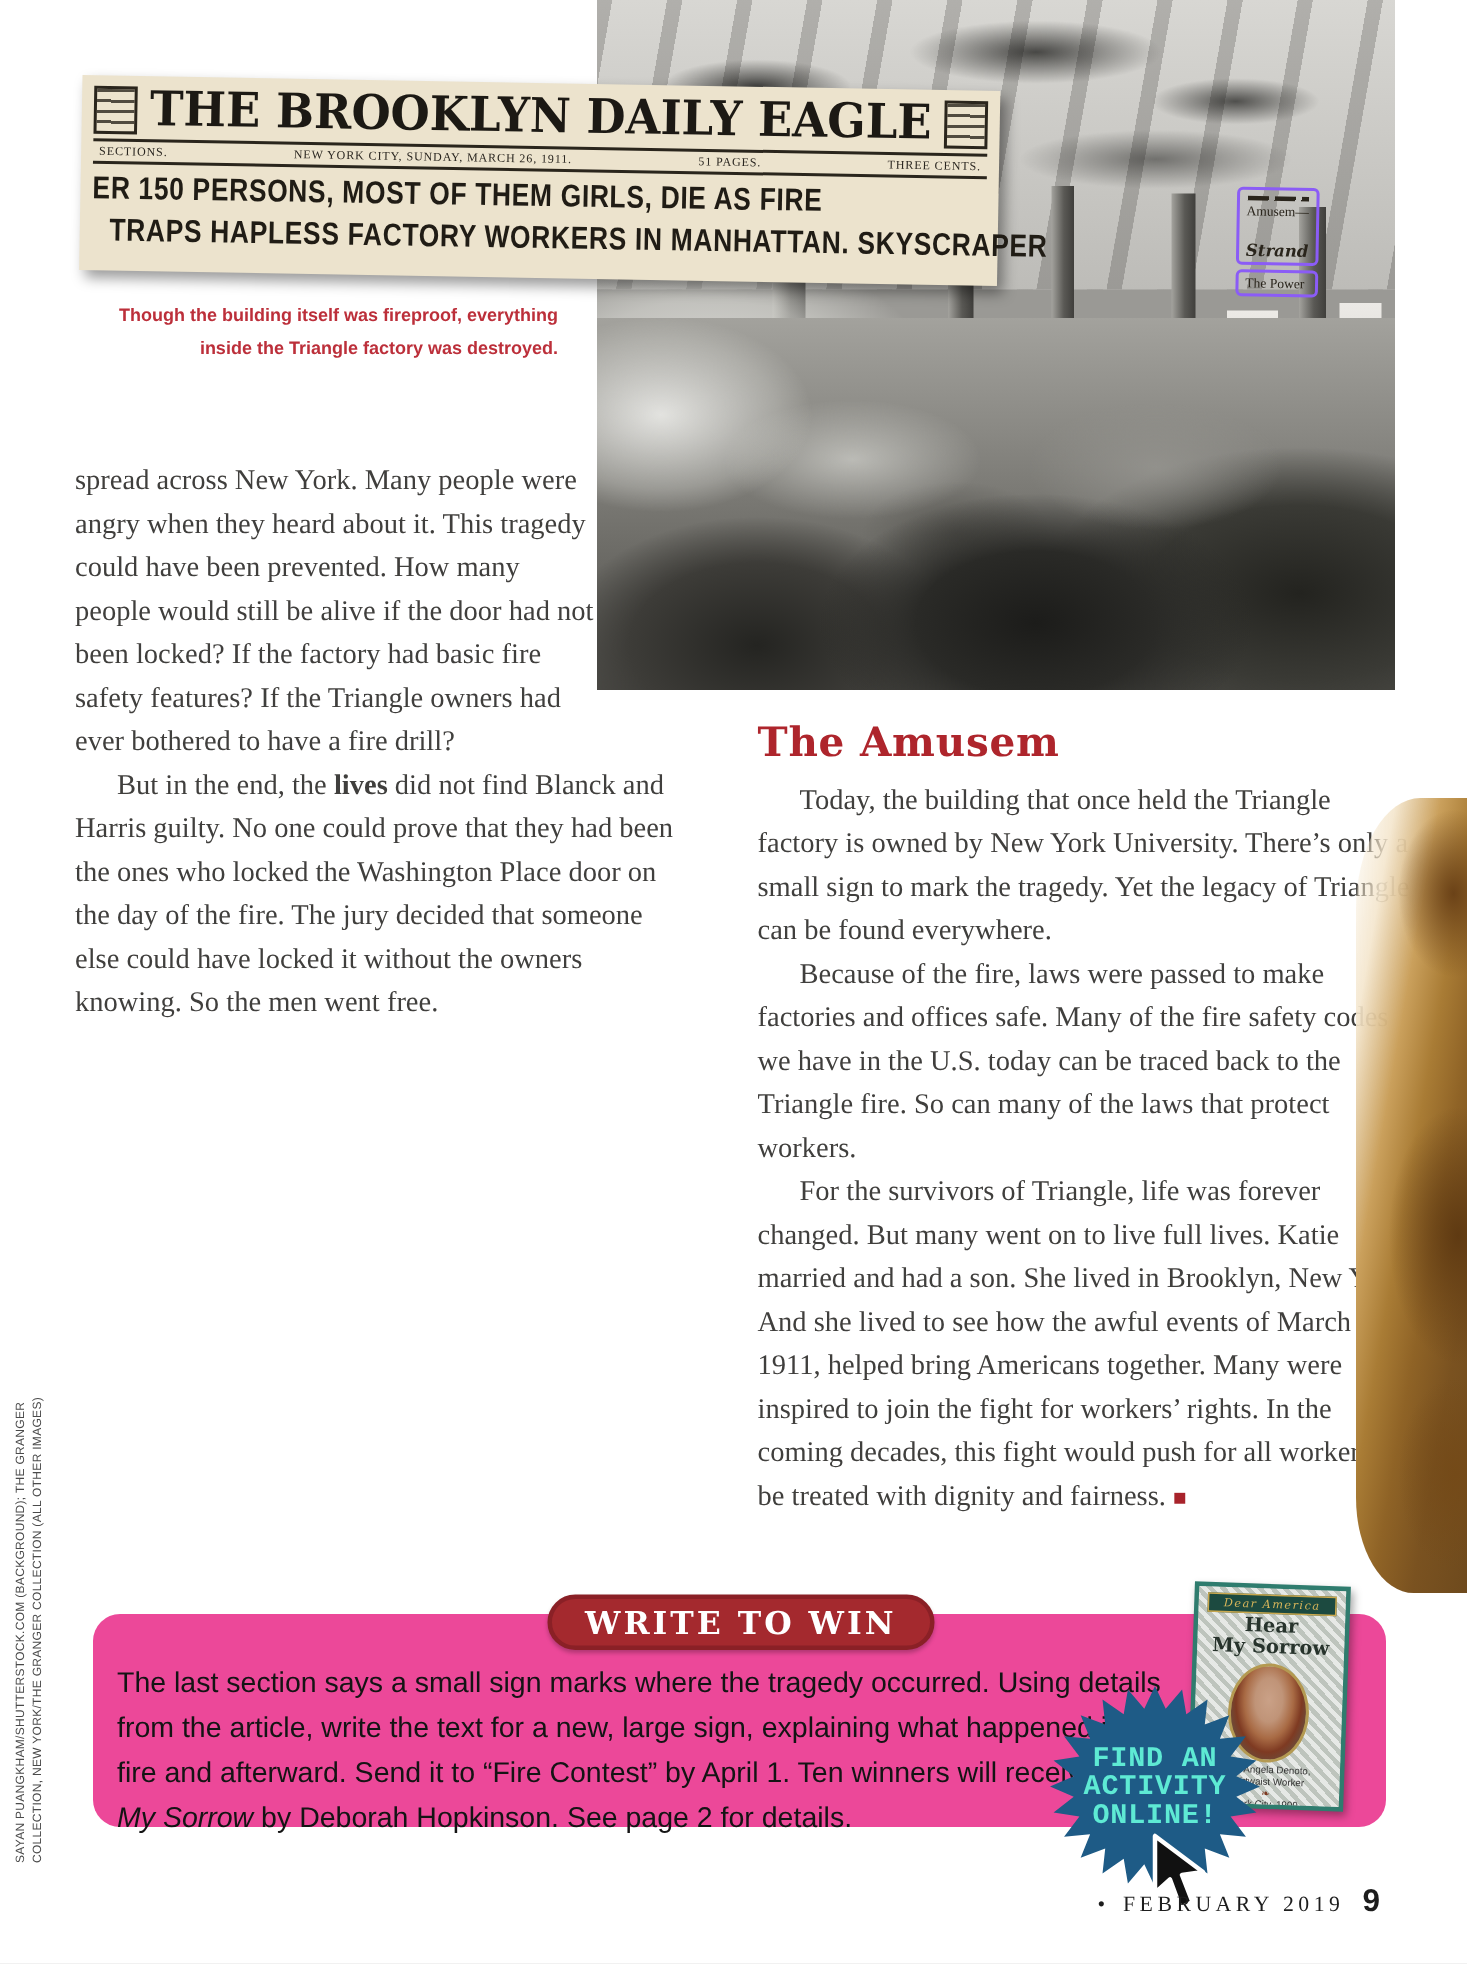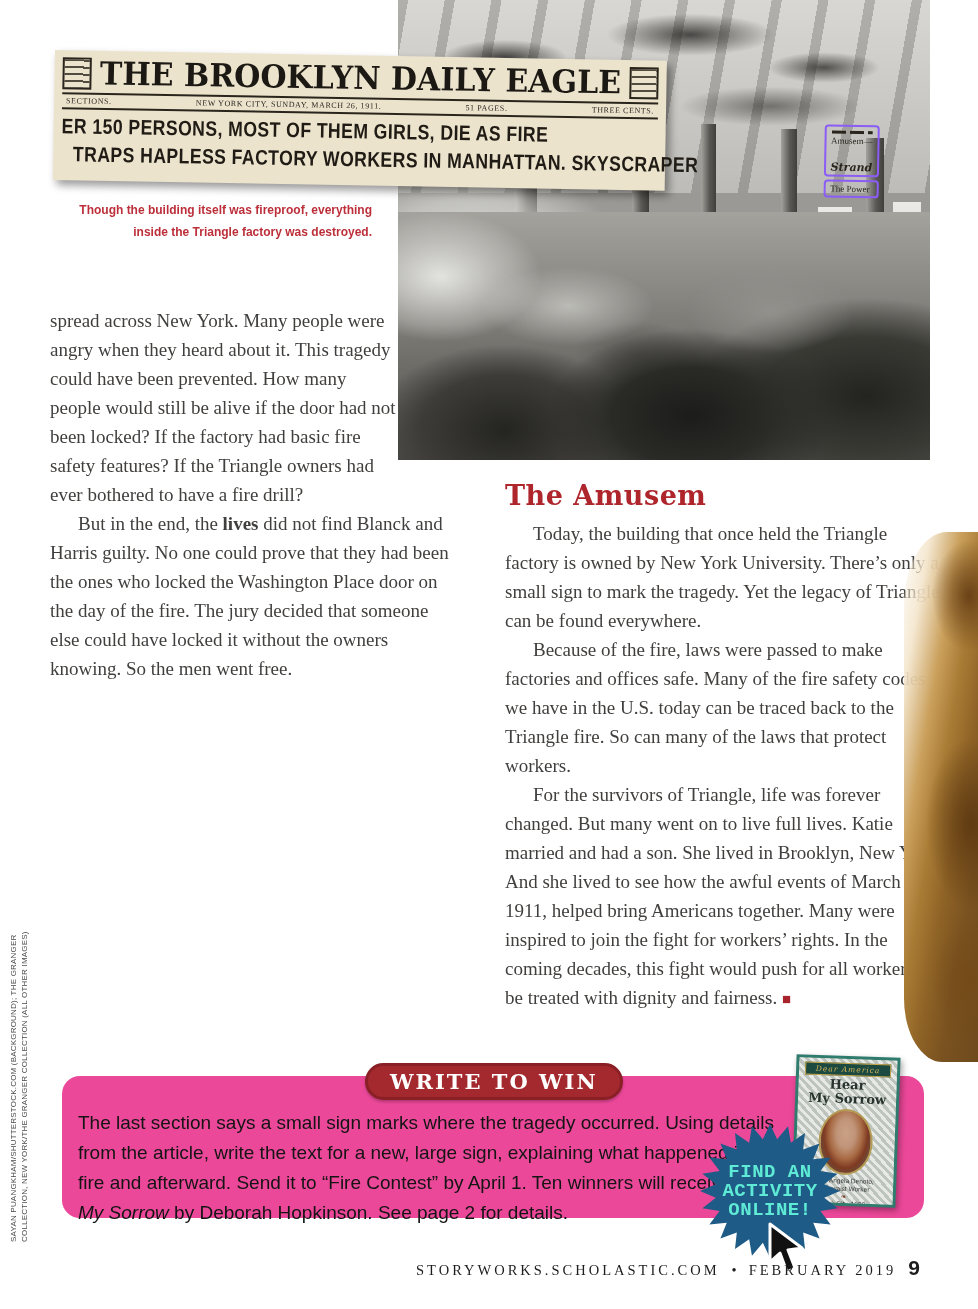--- a/index.html
+++ b/index.html
@@ -223,19 +223,18 @@
     <div class="star-line">FIND AN</div>
     <div class="star-line">ACTIVITY</div>
     <div class="star-line">ONLINE!</div>
   </div>
 
   <svg class="cursor" viewBox="0 0 48 54">
     <path d="M8 2 L8 40 L18 31 L25 50 L33 46 L26 28 L40 26 Z" fill="#111111" stroke="#ffffff" stroke-width="3" stroke-linejoin="round"></path>
   </svg>
 
   <div class="footer">
-    <span>STORYWORKS.SCHOLASTIC.COM</span>
     <span class="dot">•</span>
     <span>FEBRUARY 2019</span>
     <span class="page-num">9</span>
   </div>
 
 </div>
 
 </body></html>

